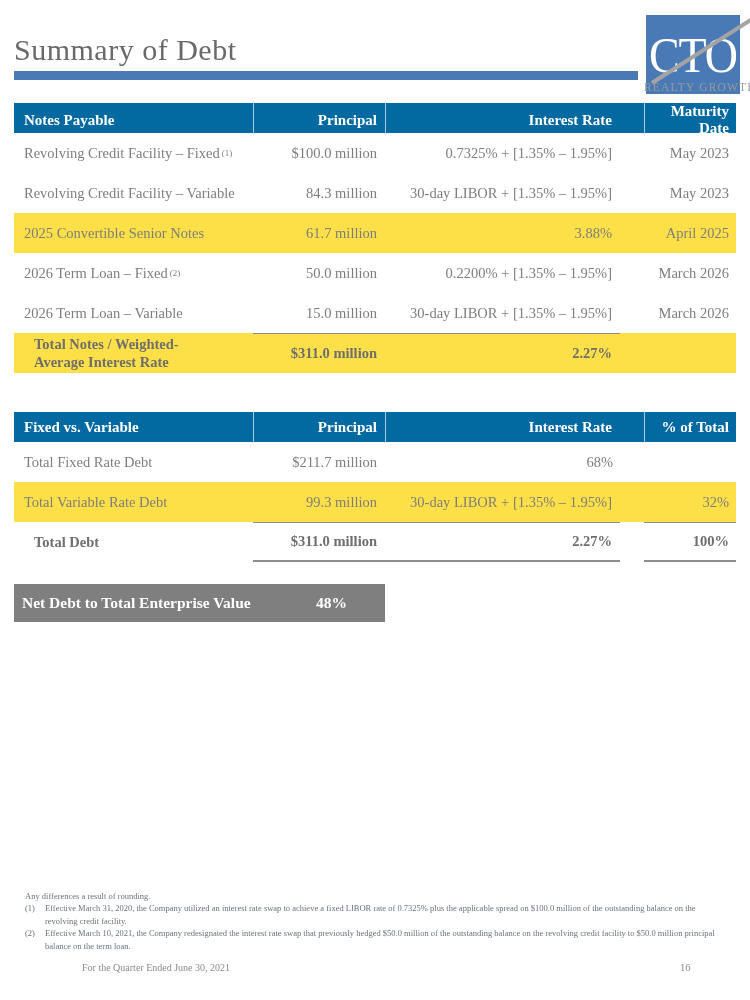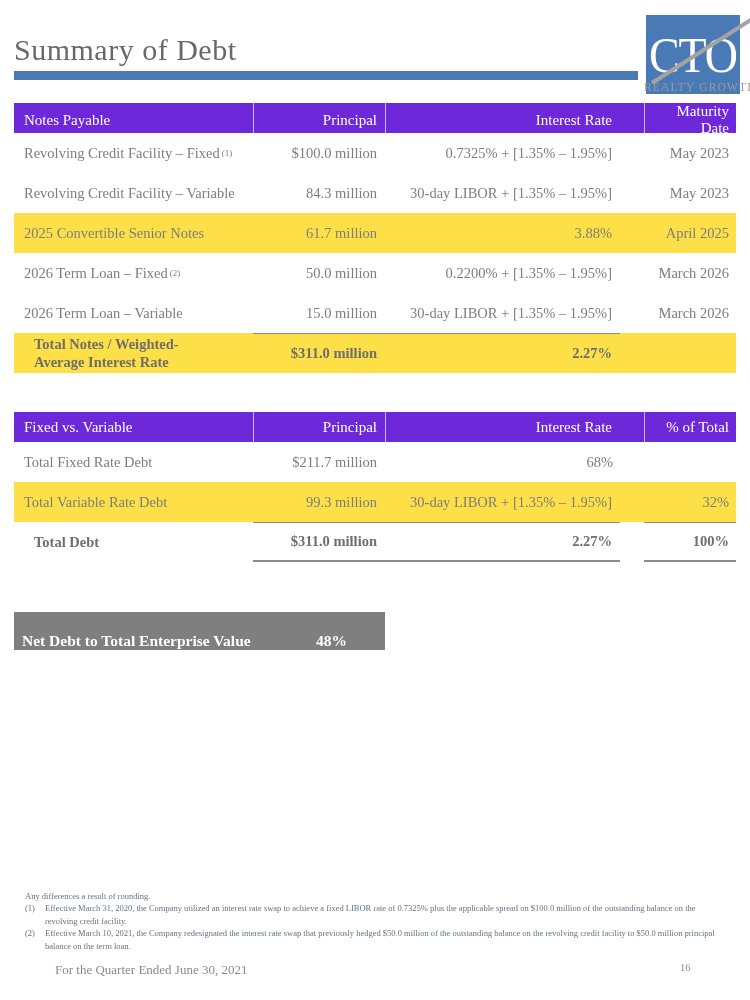--- a/index.html
+++ b/index.html
@@ -29,52 +29,52 @@
   .logo-svg { position:absolute; left:0; top:-8px; width:110px; height:80px; overflow:visible; }
   .logo-tagline {
     position:absolute; left:644px; top:81px; width:100px;
     font-size:11.5px; color:#9a9a9a; letter-spacing:1.2px; white-space:nowrap;
   }
   
   .tbl { position:absolute; left:14px; width:722px; font-size:14.5px; color:#7d7d7d; }
   .tbl1 { top:103px; }
   .tbl2 { top:412px; }
   .trow { display:grid; grid-template-columns:239px 132px 235px 116px; height:40px; }
-  .thead { height:30px; background:#6d28d9; color:#ffffff; font-weight:normal; font-size:15px; }
+  .thead { height:30px; background:#0369a1; color:#ffffff; font-weight:bold; font-size:15px; }
   .trow > div { height:100%; display:flex; align-items:center; }
   .c1 { justify-content:flex-start; padding-left:10px; text-align:left; }
   .c2,.c3 { justify-content:flex-end; padding-right:8px; text-align:right; }
   .c4 { justify-content:flex-end; padding-right:7px; text-align:right;margin-left:24px; }
   .thead .c2,.thead .c3,.thead .c4 { border-left:1px solid rgba(255,255,255,0.65); }
   .shaded { background:#fde047; }
   .total-row { font-weight:bold; color:#6e6e6e; }
   .total-row .c1 { padding-left:20px; }
   .total-label-2line { line-height:1.25; }
   .total-label-2line span { display:block; }
   .bt { border-top:1px solid #8c8c8c; }
   .bb { border-bottom:2px solid #8c8c8c; }
   sup.fnref { font-size:9px; vertical-align:super; line-height:0; margin-left:2px; }
   
   .net-debt-bar {
-    position:absolute; left:14px; top:612px; width:371px; height:38px;
+    position:absolute; left:14px; top:584px; width:371px; height:38px;
     background:#7f7f7f; color:#ffffff; font-weight:bold; font-size:15.5px;
-    display:flex; align-items:flex-end;
+    display:flex; align-items:center;
   }
   .net-debt-bar .lbl { padding-left:8px; }
   .net-debt-bar .val { margin-left:auto; margin-right:38px; }
   
   .footnotes {
     position:absolute; left:25px; top:890px; width:700px;
     font-size:8.5px; line-height:1.47; color:#66737f;
   }
   .fn-item { display:flex; }
   .fn-marker { flex:0 0 20px; }
   .fn-text { flex:1; }
   .footer-left {
-    position:absolute; left:55px; top:962px; font-size:13px; color:#8a8a8a;
+    position:absolute; left:82px; top:962px; font-size:10px; color:#8a8a8a;
   }
   .page-number {
     position:absolute; left:680px; top:962px; font-size:10.5px; color:#8a8a8a;
   }
 </style>
 </head>
 <body>
 
 <div class="page">
 

